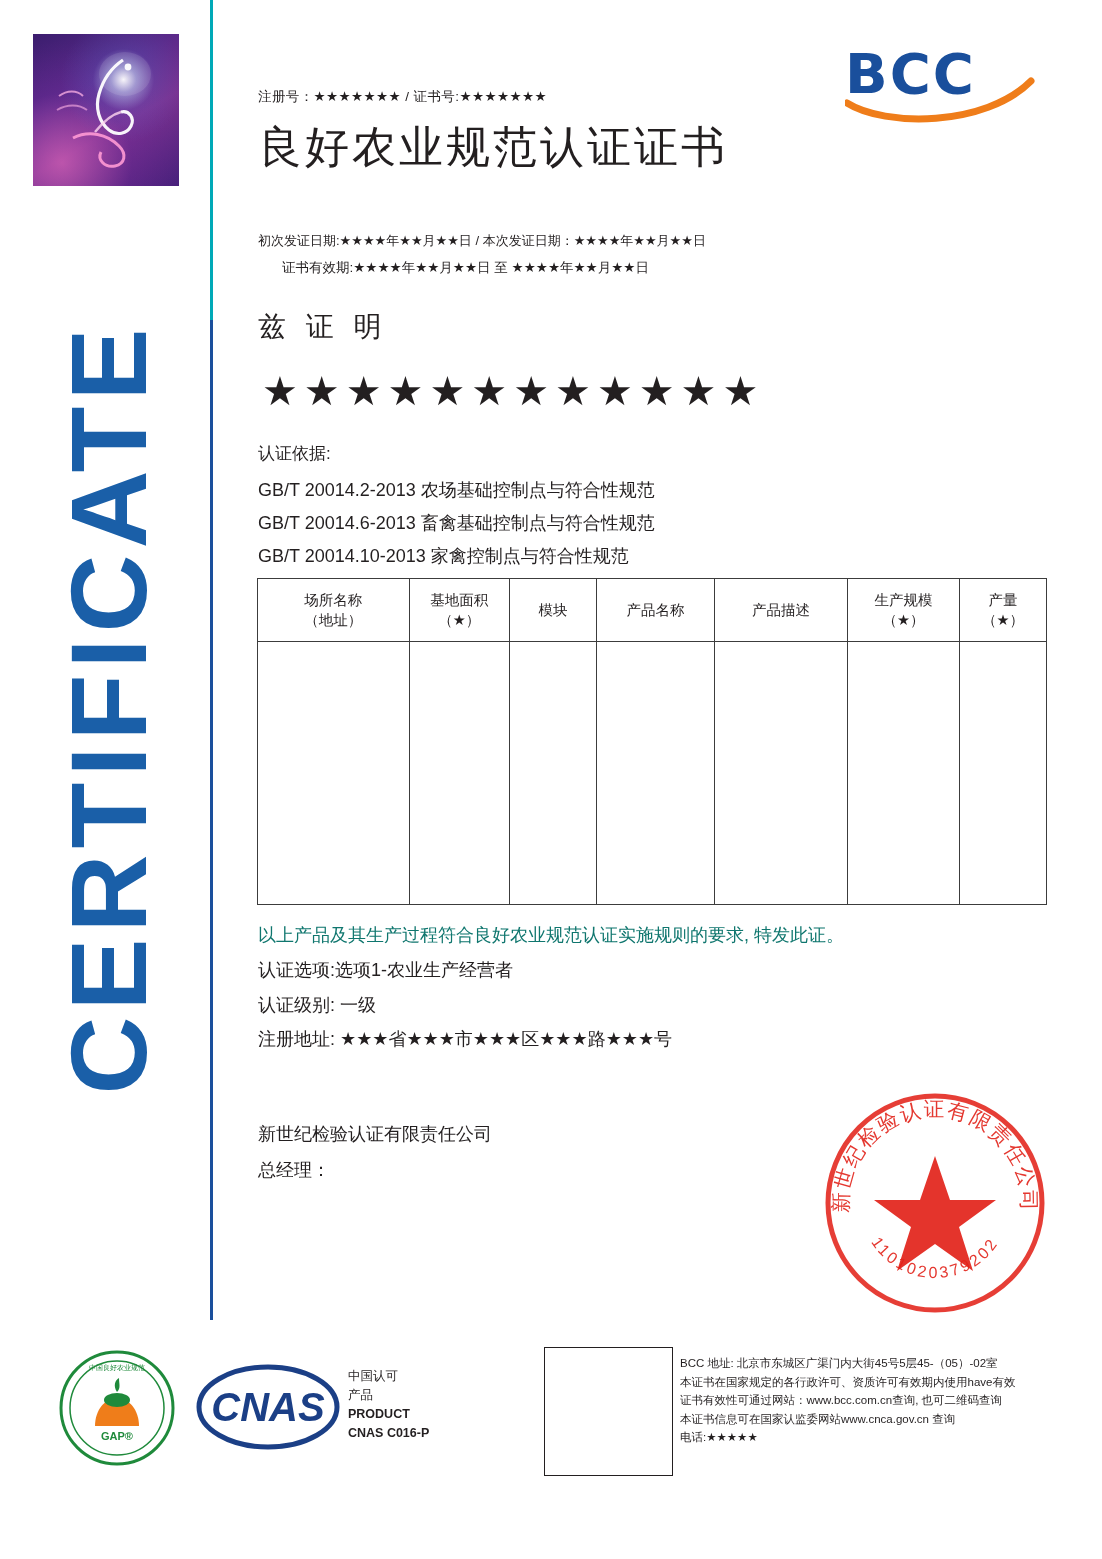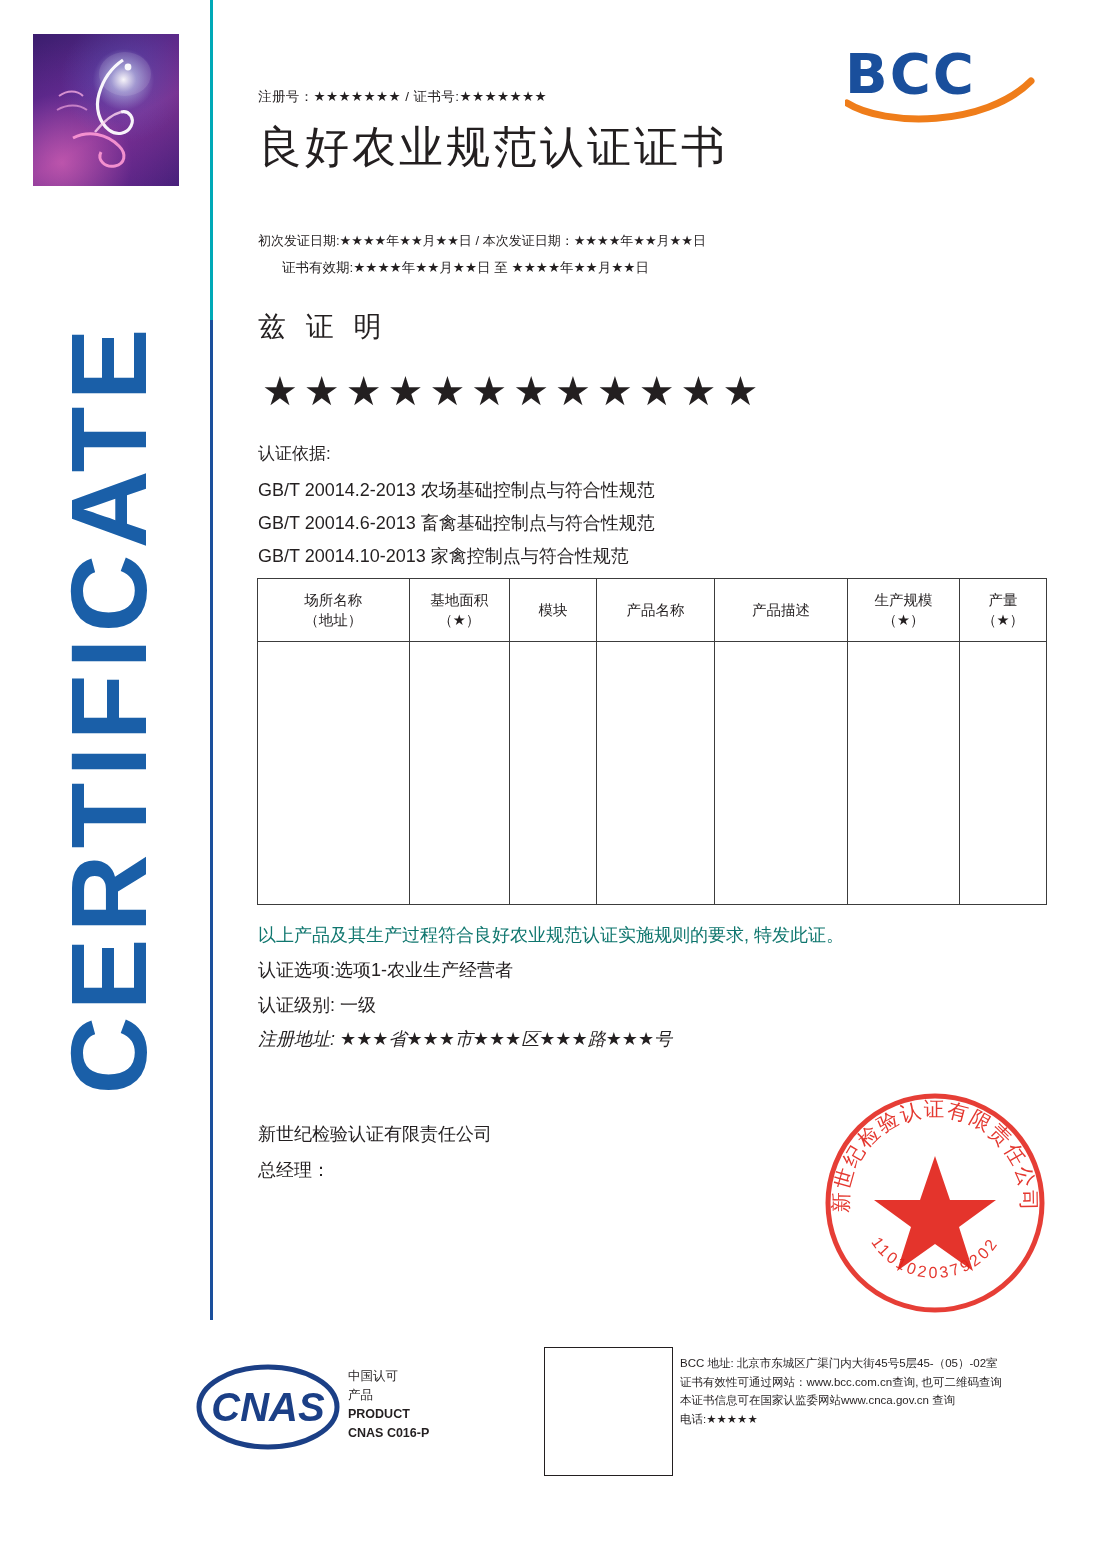--- a/index.html
+++ b/index.html
@@ -164,21 +164,21 @@
   .cert-table th {
     height: 62px;
     line-height: 20px;
   }
   .cert-table td { height: 262px; }
 
   
   .stmt1 { position: absolute; left: 258px; top: 923px; font-size: 18px; color:#0f766e;}
   .stmt2 { position: absolute; left: 258px; top: 958px; font-size: 18px; color:#231f20;}
   .stmt3 { position: absolute; left: 258px; top: 993px; font-size: 18px; color:#231f20;}
-  .stmt4 { position: absolute; left: 258px; top: 1027px; font-size: 18px; color:#231f20;font-style:italic;}
+  .stmt4 { position: absolute; left: 258px; top: 1027px; font-size: 18px; color:#231f20;}
 
   .company { position: absolute; left: 258px; top: 1122px; font-size: 18px; color:#231f20;}
   .gm { position: absolute; left: 258px; top: 1158px; font-size: 18px; color:#231f20;}
 
   
   .seal {
     position: absolute;
     left: 822px;
     top: 1090px;
     width: 226px;
@@ -309,37 +309,49 @@
       <text font-size="20.5" fill="#e2231a" font-family="'Liberation Sans', sans-serif" letter-spacing="2" opacity="0.9">
         <textPath href="#sealTopArc" startOffset="50%" text-anchor="middle">新世纪检验认证有限责任公司</textPath>
       </text>
       <text font-size="16" fill="#e2231a" font-family="'Liberation Sans', sans-serif" letter-spacing="3" opacity="0.9">
         <textPath href="#sealBottomArc" startOffset="50%" text-anchor="middle">1101020379202</textPath>
       </text>
       <path d="M113 66 L128 110 L174 110 L137 137 L151 181 L113 154 L75 181 L89 137 L52 110 L98 110 Z" fill="#e2231a" opacity="0.92"></path>
     </svg>
   </div>
 
+  <div class="gap-logo">
+    <svg width="120" height="120" viewBox="0 0 120 120">
+      <circle cx="60" cy="60" r="56" fill="#ffffff" stroke="#1f8a3b" stroke-width="3"></circle>
+      <circle cx="60" cy="60" r="47" fill="#ffffff" stroke="#1f8a3b" stroke-width="1.5"></circle>
+      <path d="M38 78 C38 62 48 50 60 50 C72 50 82 62 82 78 Z" fill="#ef7d1a"></path>
+      <ellipse cx="60" cy="52" rx="13" ry="7" fill="#1f8a3b"></ellipse>
+      <path d="M60 44 C56 38 58 32 62 30 C62 36 64 40 60 44 Z" fill="#1f8a3b"></path>
+      <text x="60" y="92" font-size="11" font-weight="bold" fill="#1f8a3b" text-anchor="middle" font-family="'Liberation Sans', sans-serif">GAP®</text>
+      <text x="60" y="22" font-size="7" fill="#1f8a3b" text-anchor="middle" font-family="'Liberation Sans', sans-serif">中国良好农业规范</text>
+    </svg>
+  </div>
 
   <div class="cnas-logo">
     <svg width="145" height="105" viewBox="0 0 145 105">
       <ellipse cx="72" cy="52" rx="69" ry="40" fill="none" stroke="#1b3f86" stroke-width="5"></ellipse>
       <text x="72" y="66" font-size="40" font-weight="bold" fill="#1b3f86" text-anchor="middle" font-family="'Liberation Sans', sans-serif">CNAS</text>
     </svg>
   </div>
 
   <div class="cnas-text">
     <div>中国认可</div>
     <div>产品</div>
     <div class="b">PRODUCT</div>
     <div class="b">CNAS C016-P</div>
   </div>
 
   <div class="qr-box"></div>
 
   <div class="footer-info">
     <div>BCC 地址: 北京市东城区广渠门内大街45号5层45-（05）-02室</div>
+    <div>本证书在国家规定的各行政许可、资质许可有效期内使用have有效</div>
     <div>证书有效性可通过网站：www.bcc.com.cn查询, 也可二维码查询</div>
     <div>本证书信息可在国家认监委网站www.cnca.gov.cn 查询</div>
     <div>电话:★★★★★</div>
   </div>
 
 </div>
 
 </body></html>

